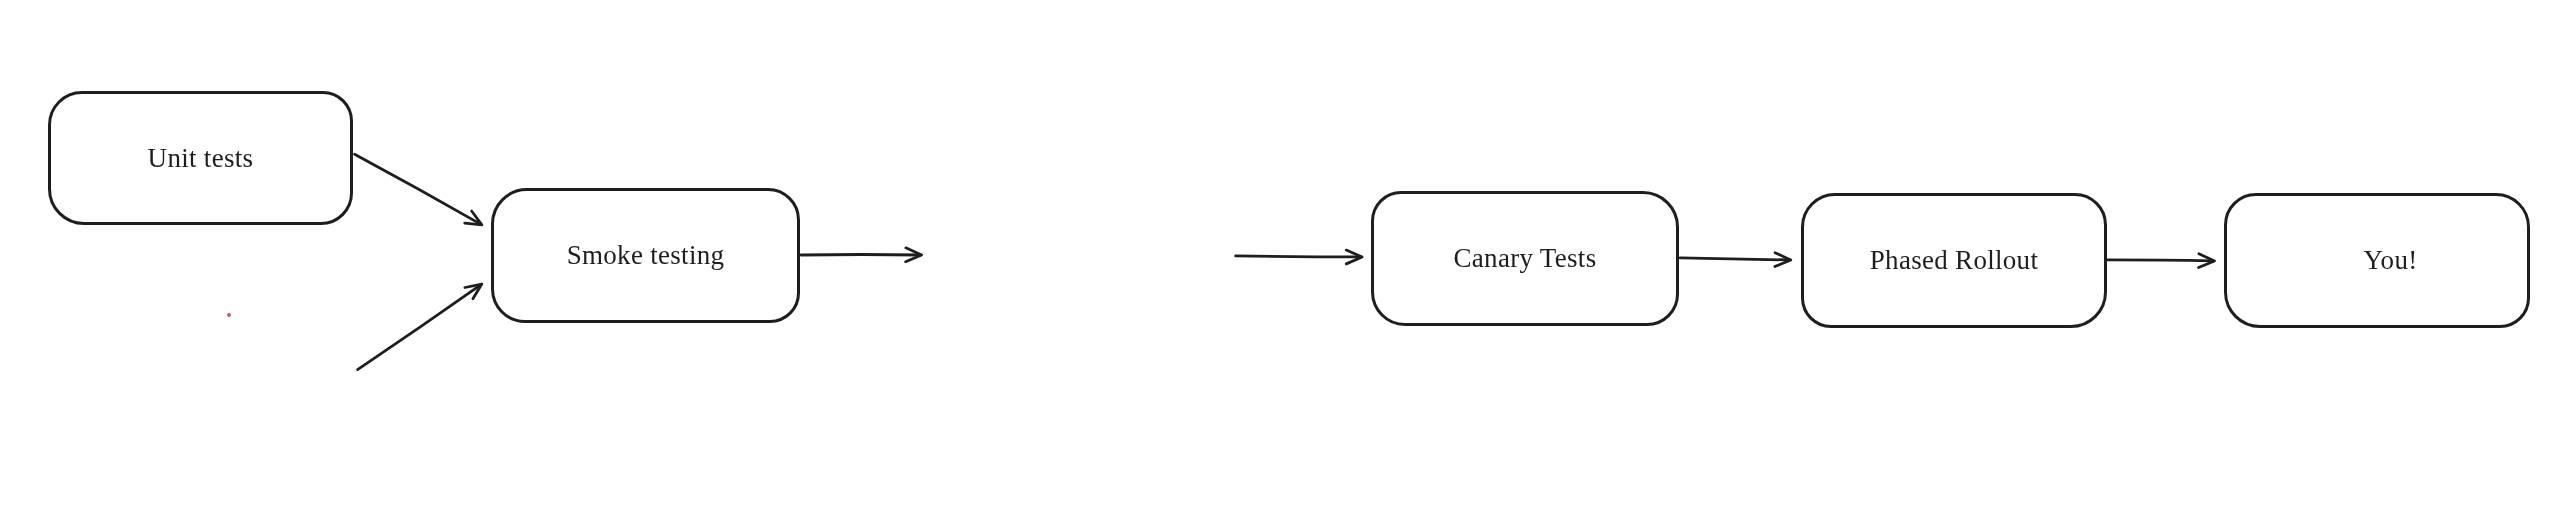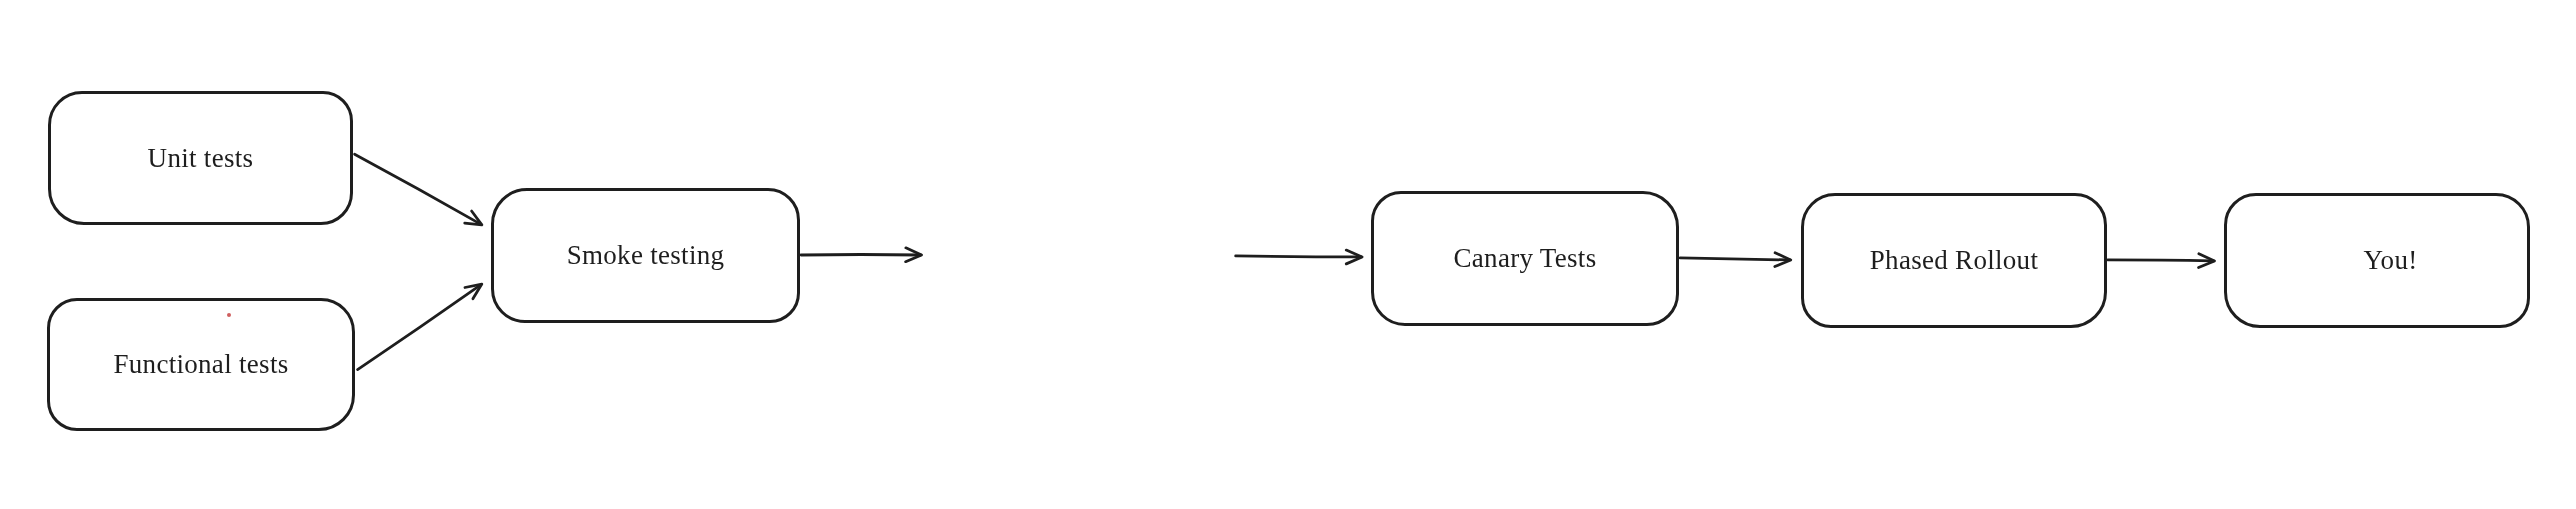--- a/index.html
+++ b/index.html
@@ -79,23 +79,20 @@
 
     <path d="M1701,261 Q1759,262 1812,263" fill="none" stroke="#1e1e1e" stroke-width="2.8" stroke-linecap="round" marker-end="url(#arrowhead)"></path>
 
     <path d="M2134,263 Q2190,263 2241,264" fill="none" stroke="#1e1e1e" stroke-width="2.8" stroke-linecap="round" marker-end="url(#arrowhead)"></path>
   </svg>
 
   <div class="node n-unit">
     <span class="label">Unit tests</span>
   </div>
 
-  <div class="node n-functional">
-    <span class="label">Functional tests</span>
-  </div>
 
   <div class="node n-smoke">
     <span class="label">Smoke testing</span>
   </div>
 
 
   <div class="node n-phased">
     <span class="label">Phased Rollout</span>
   </div>
 

